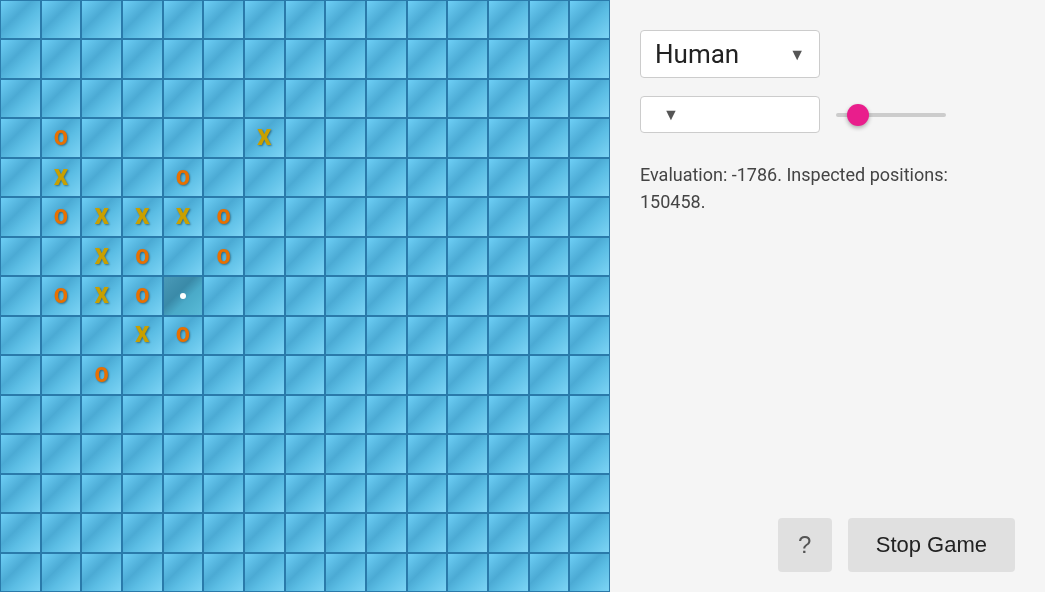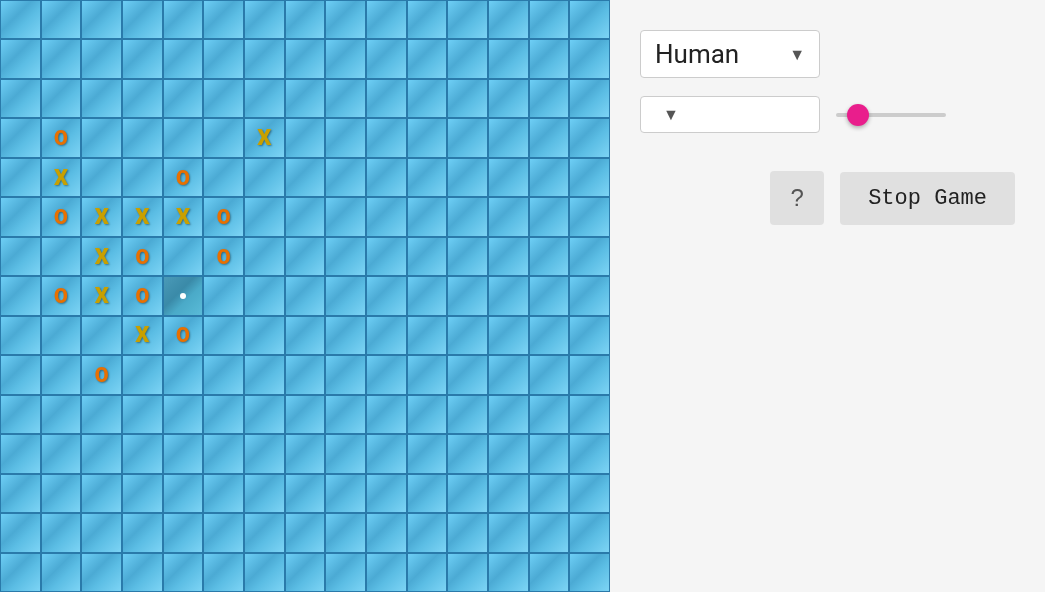--- a/index.html
+++ b/index.html
@@ -159,21 +159,20 @@
 
     .stop-game-button {
       padding: 14px 28px;
       background: #e0e0e0;
       border: none;
       border-radius: 4px;
       font-size: 22px;
       color: #222;
       cursor: pointer;
       font-weight: 400;
-      font-family: Liberation Mono, monospace;
     }
   </style>
 </head>
 <body>
 
 <div id="board-container">
     <div class="cell"></div>
     <div class="cell"></div>
     <div class="cell"></div>
     <div class="cell"></div>
@@ -450,18 +449,19 @@
     <div class="player-select">
       <span class="dropdown-arrow">▼</span>
     </div>
     <div class="slider-container">
       <div class="slider-track">
         <div class="slider-thumb"></div>
       </div>
     </div>
   </div>
 
+  <div class="evaluation-text">Evaluation: -1786. Inspected positions: 150458.</div>
 
   <div class="bottom-buttons">
     <button class="help-button">?</button>
     <button class="stop-game-button">Stop Game</button>
   </div>
 </div>
 
 </body></html>

